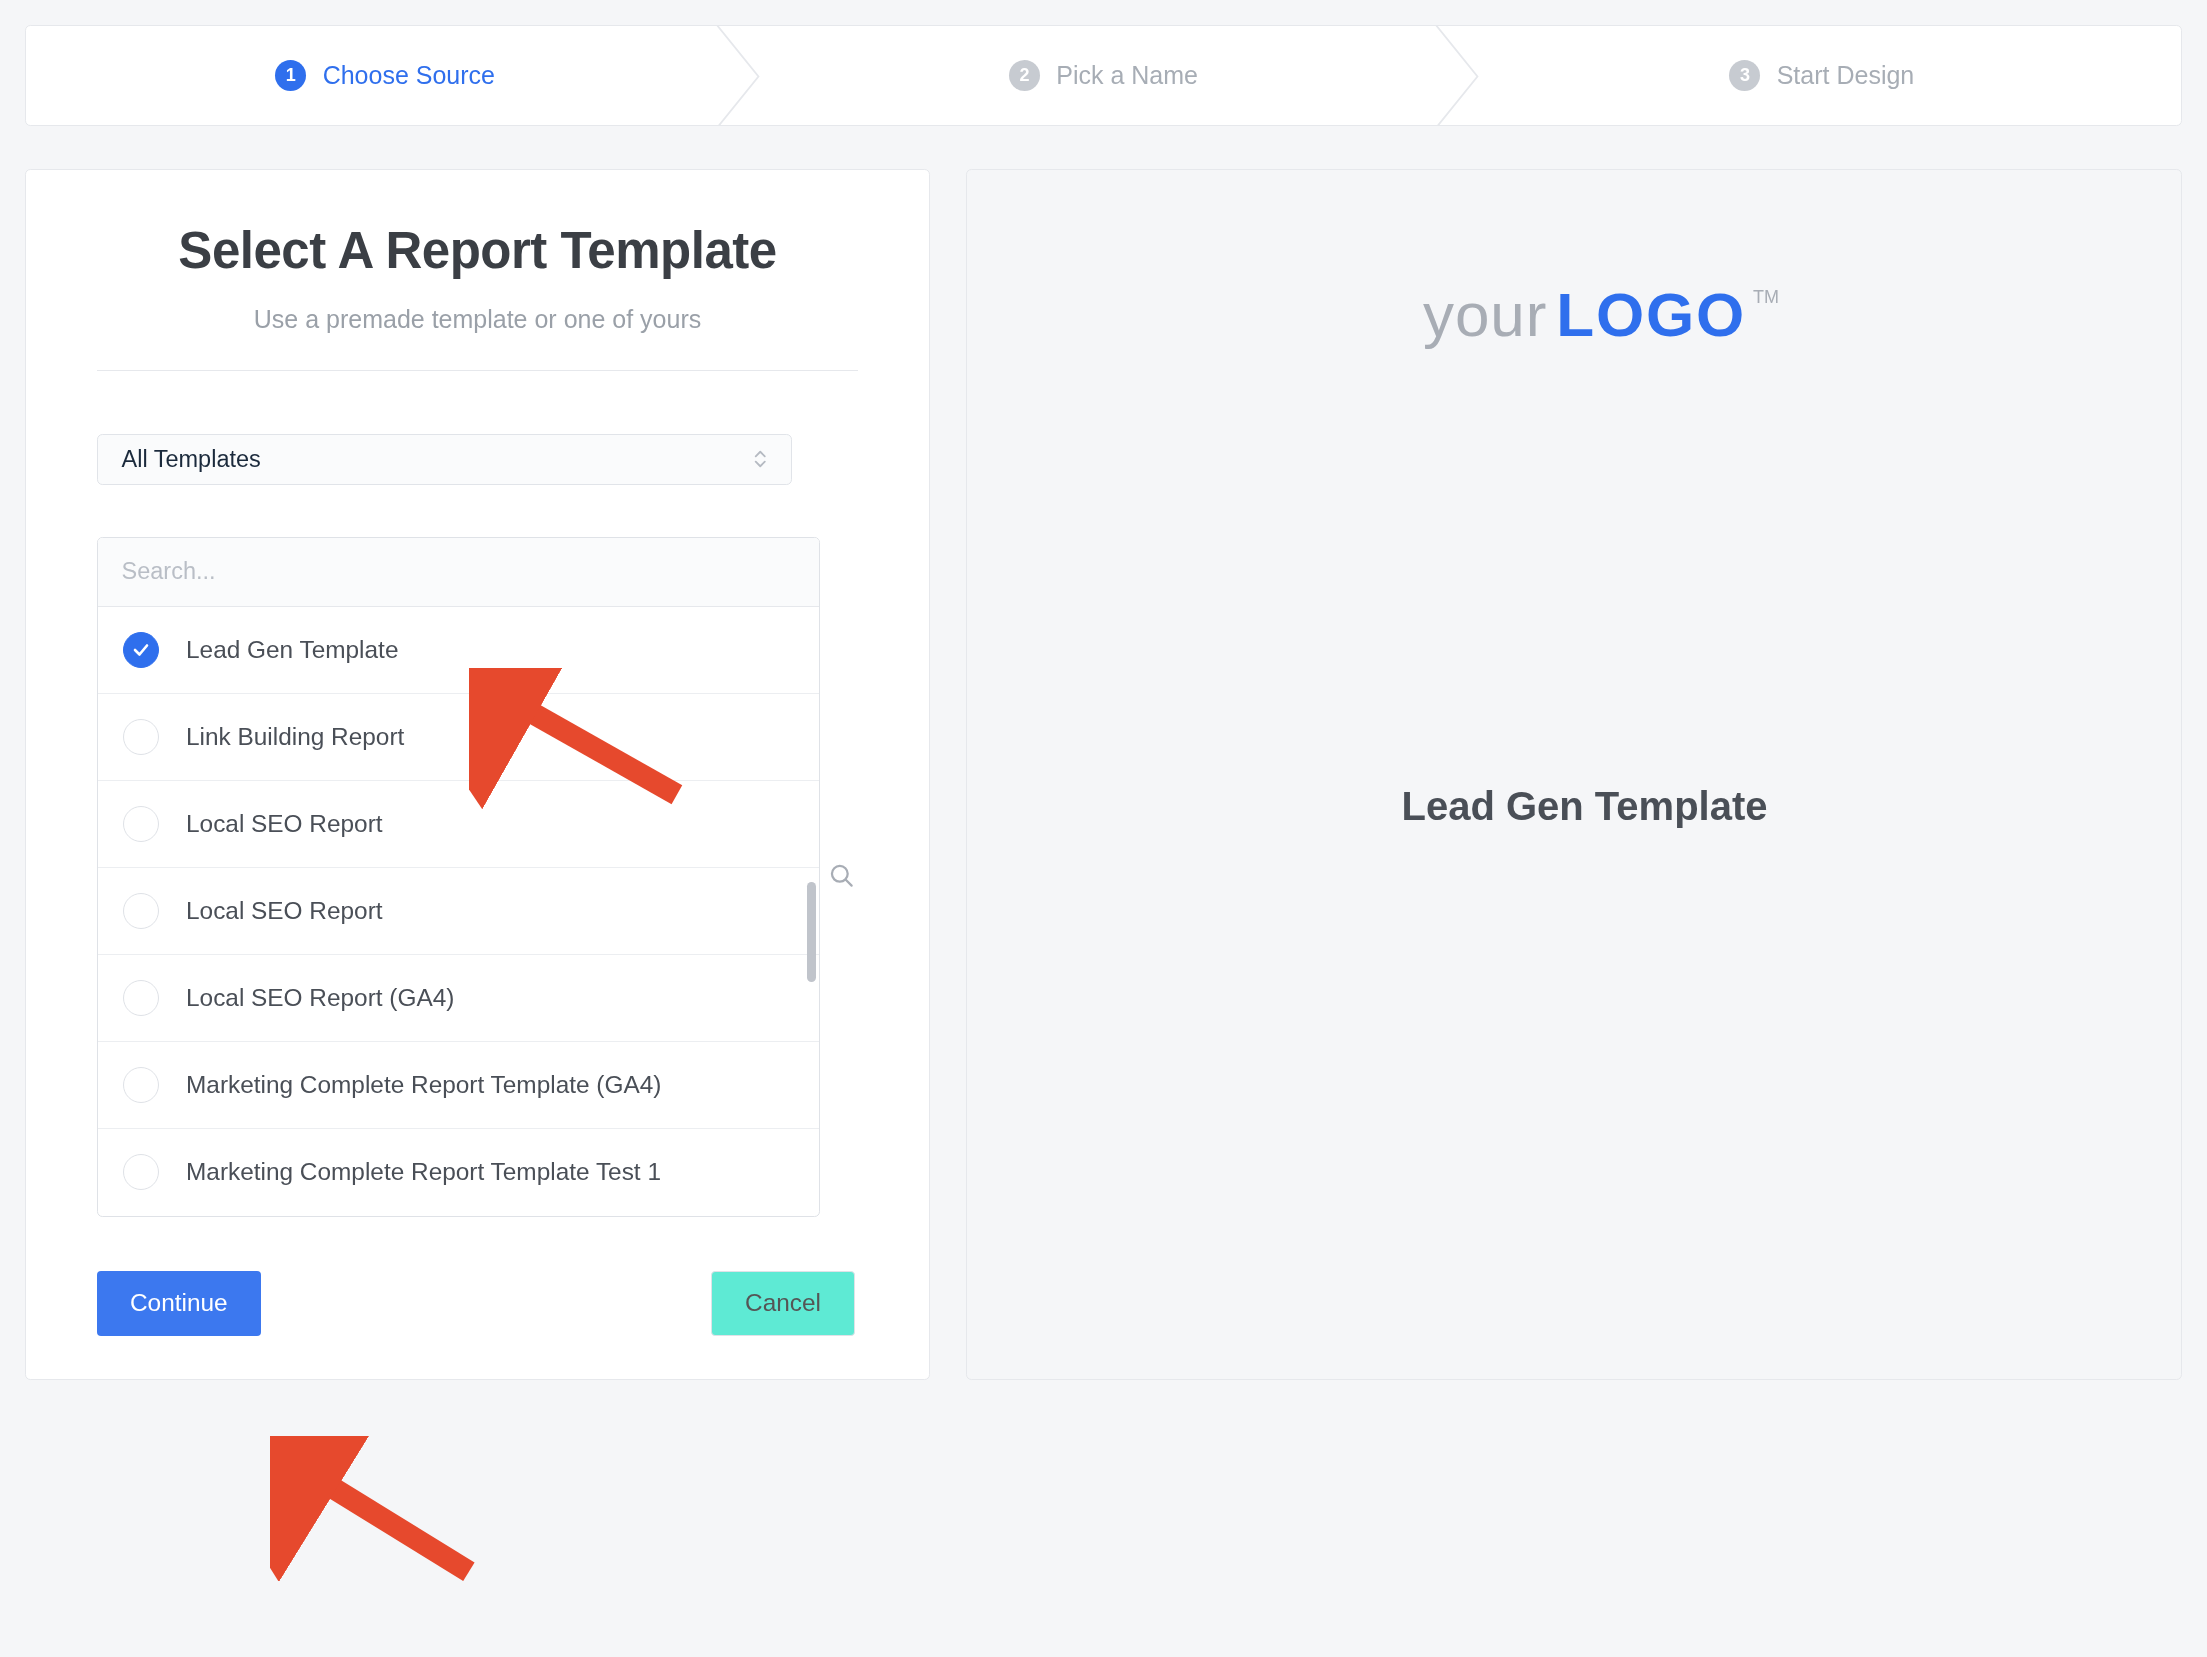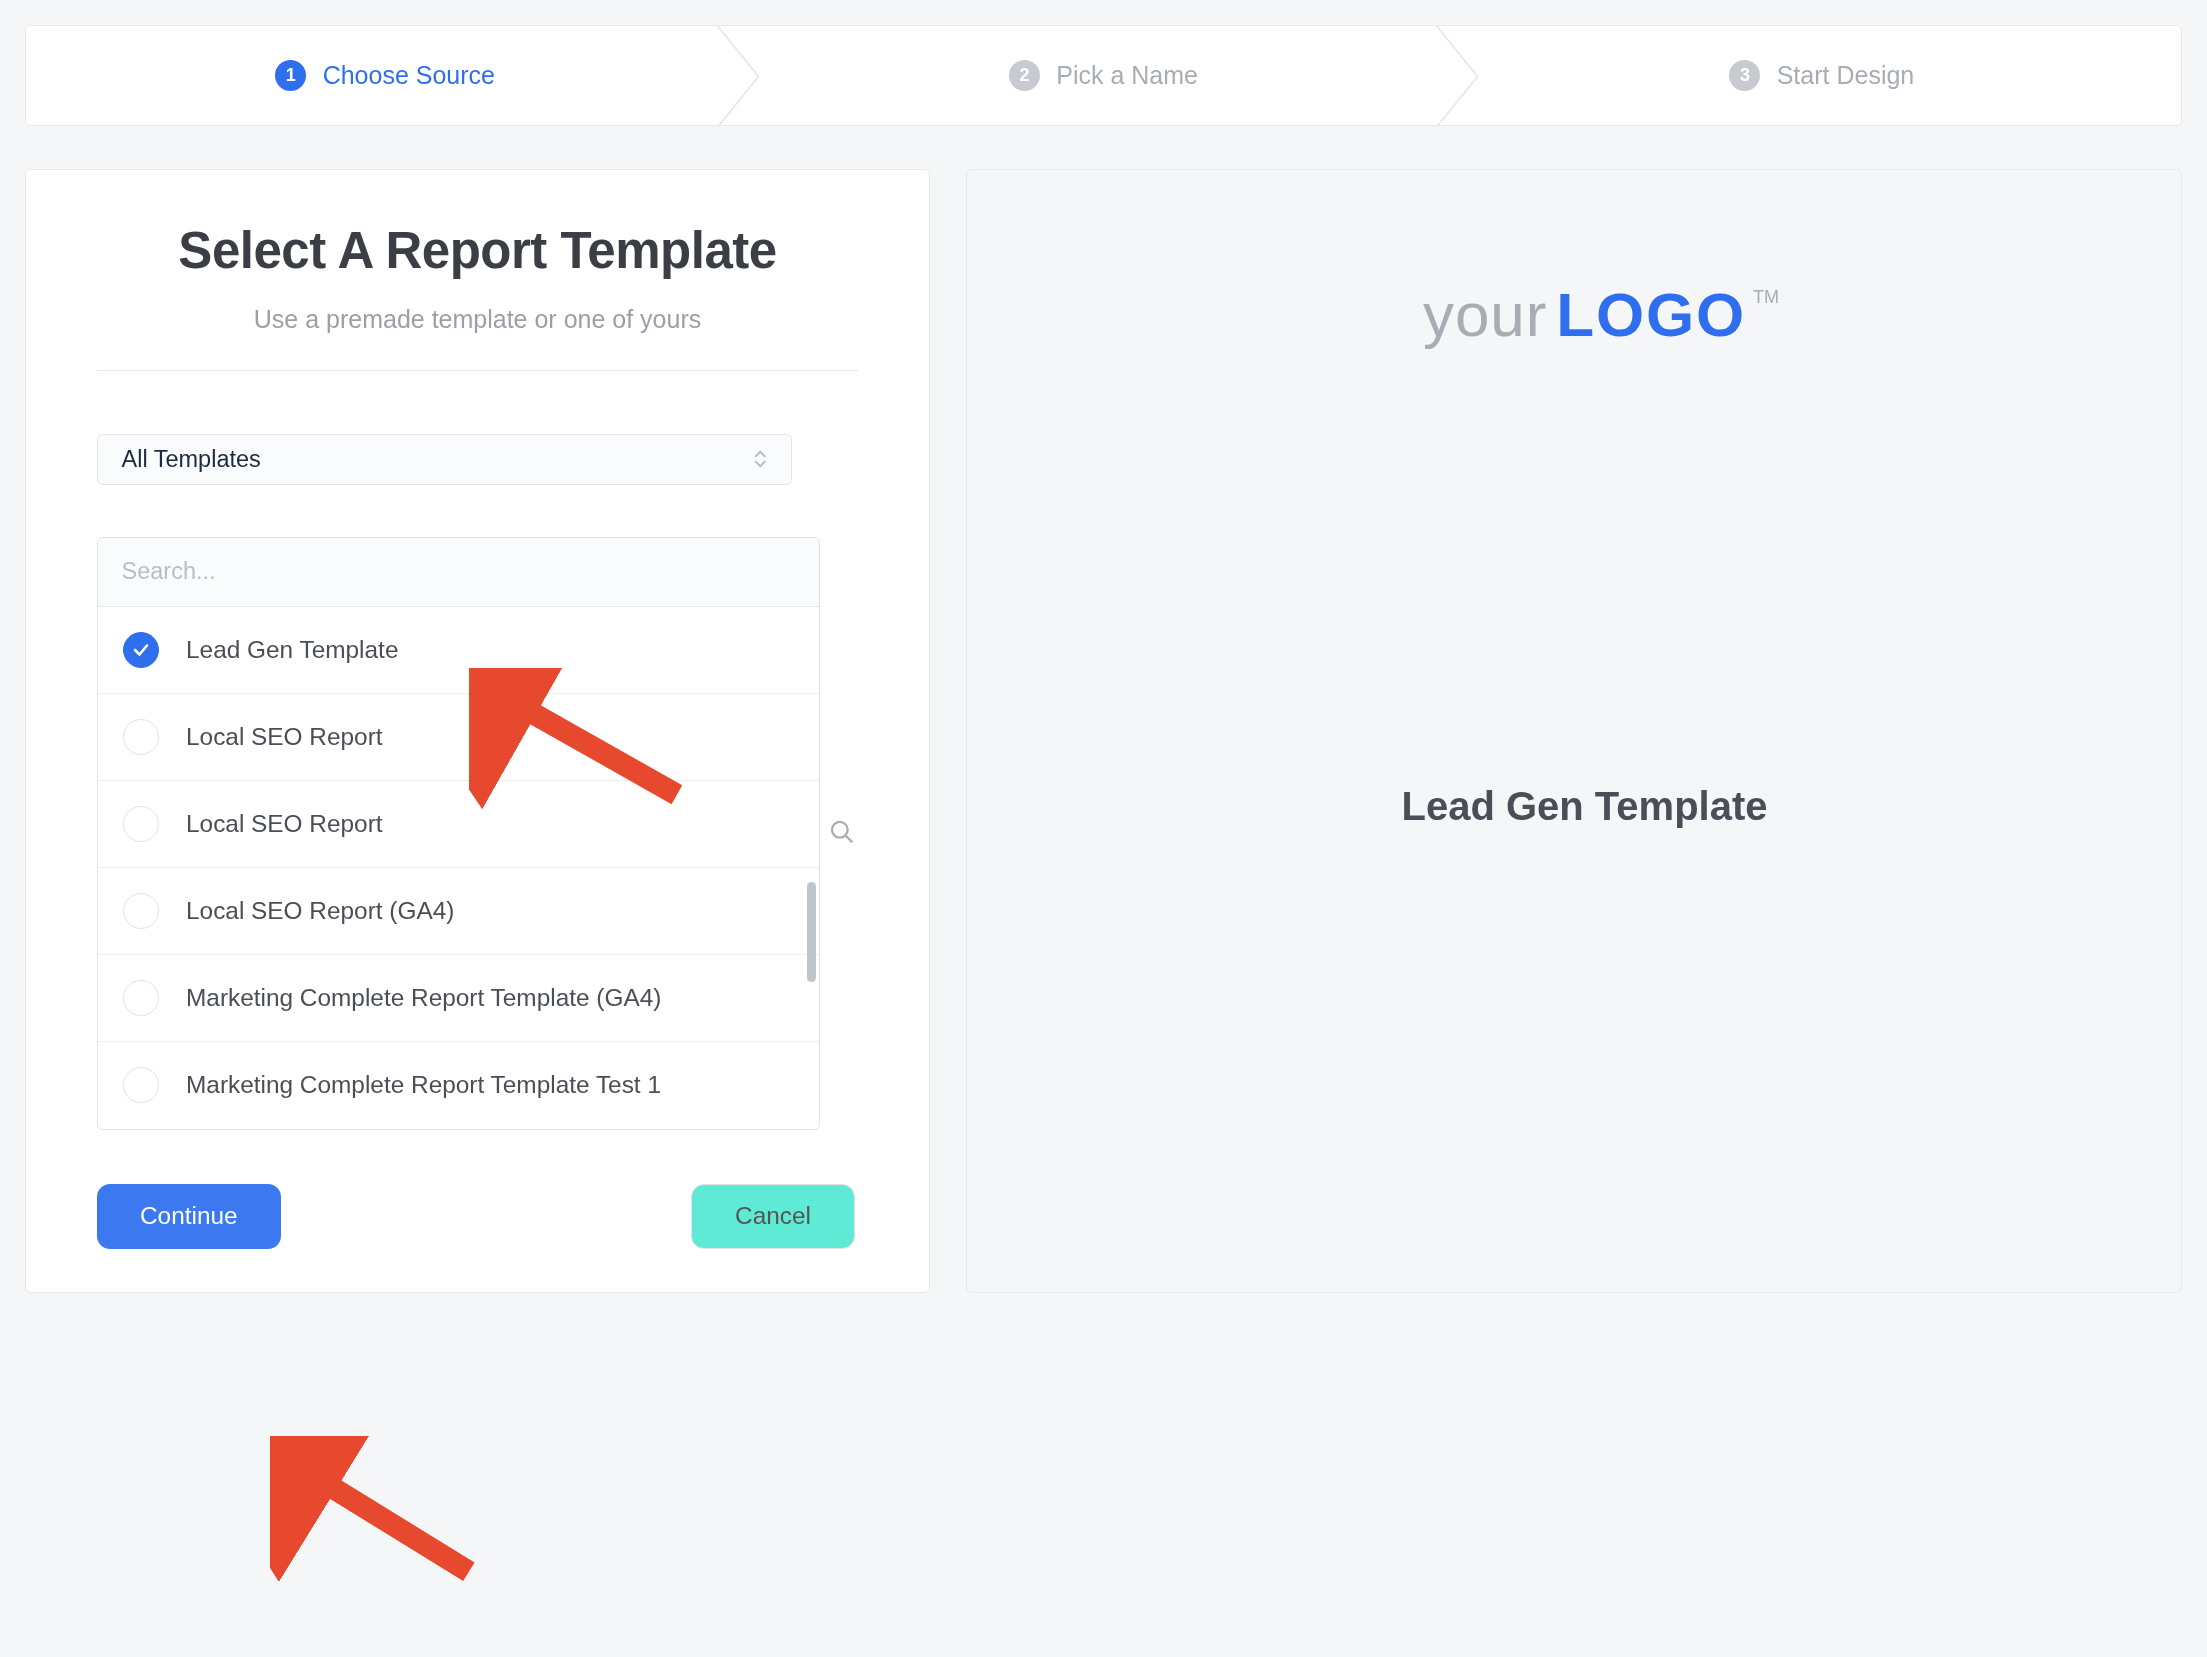--- a/index.html
+++ b/index.html
@@ -175,22 +175,22 @@
 
   .actions {
     display: flex;
     justify-content: space-between;
     align-items: center;
     margin-top: 54px;
     width: 758px;
   }
   .btn {
     height: 65px;
-    padding: 0 43px;
-    border-radius: 13px;
+    padding: 0 33px;
+    border-radius: 4px;
     font-size: 24.4px;
     cursor: pointer;
     border: none;
     display: inline-flex;
     align-items: center;
     justify-content: center;
   }
   .btn-primary { background: #3c78ef; color: #fff; }
   .btn-secondary { background: #5eead4; color: #555; border: 0.9px solid #dfe2e7; }
 
@@ -283,20 +283,24 @@
         <div class="listbox">
           <input class="search-input" type="text" placeholder="Search..." style="">
           <div id="template-options">
               <div class="option">
                 <div class="radio selected">
                   <svg width="18" height="18" viewBox="0 0 24 24" fill="none" stroke="#fff" stroke-width="3.5" stroke-linecap="round" stroke-linejoin="round">
                     <polyline points="4,12 10,18 20,6"></polyline>
                   </svg>
                 </div>
                 <span class="option-label">Lead Gen Template</span>
+              </div>
+              <div class="option">
+                <div class="radio"></div>
+                <span class="option-label">Link Building Report</span>
               </div>
               <div class="option">
                 <div class="radio"></div>
                 <span class="option-label">Local SEO Report</span>
               </div>
               <div class="option">
                 <div class="radio"></div>
                 <span class="option-label">Local SEO Report</span>
               </div>
               <div class="option">

